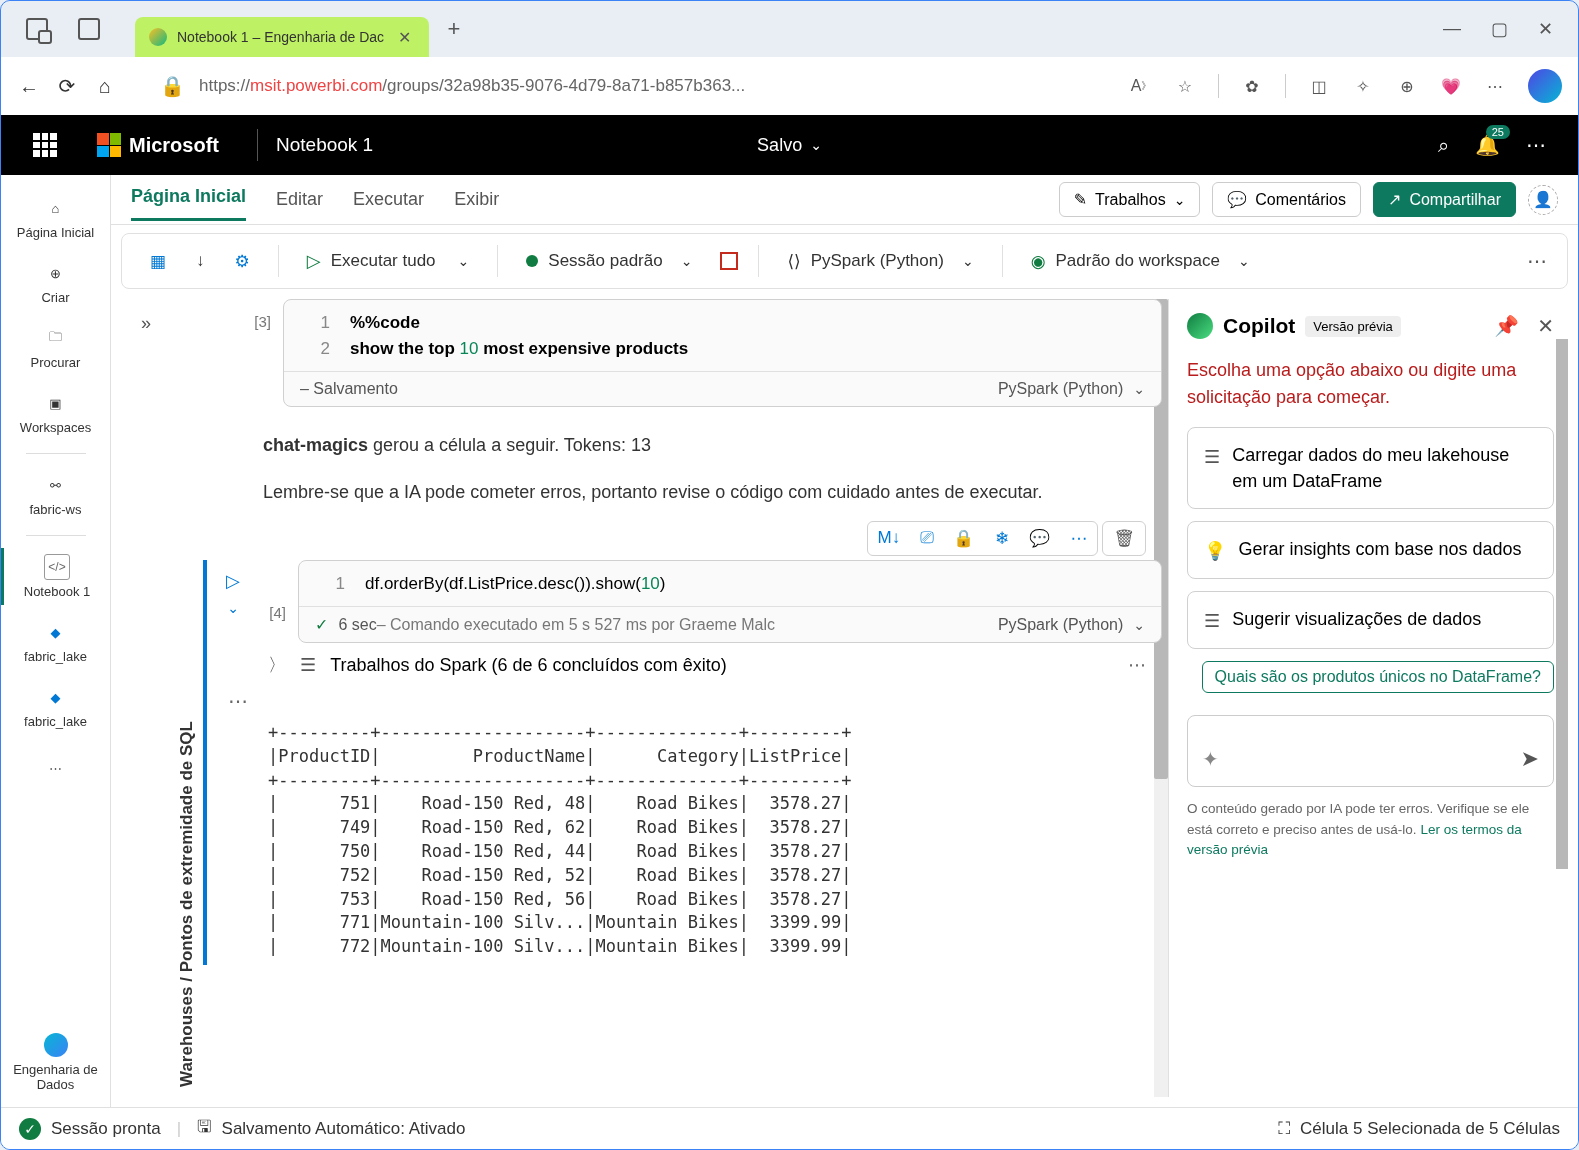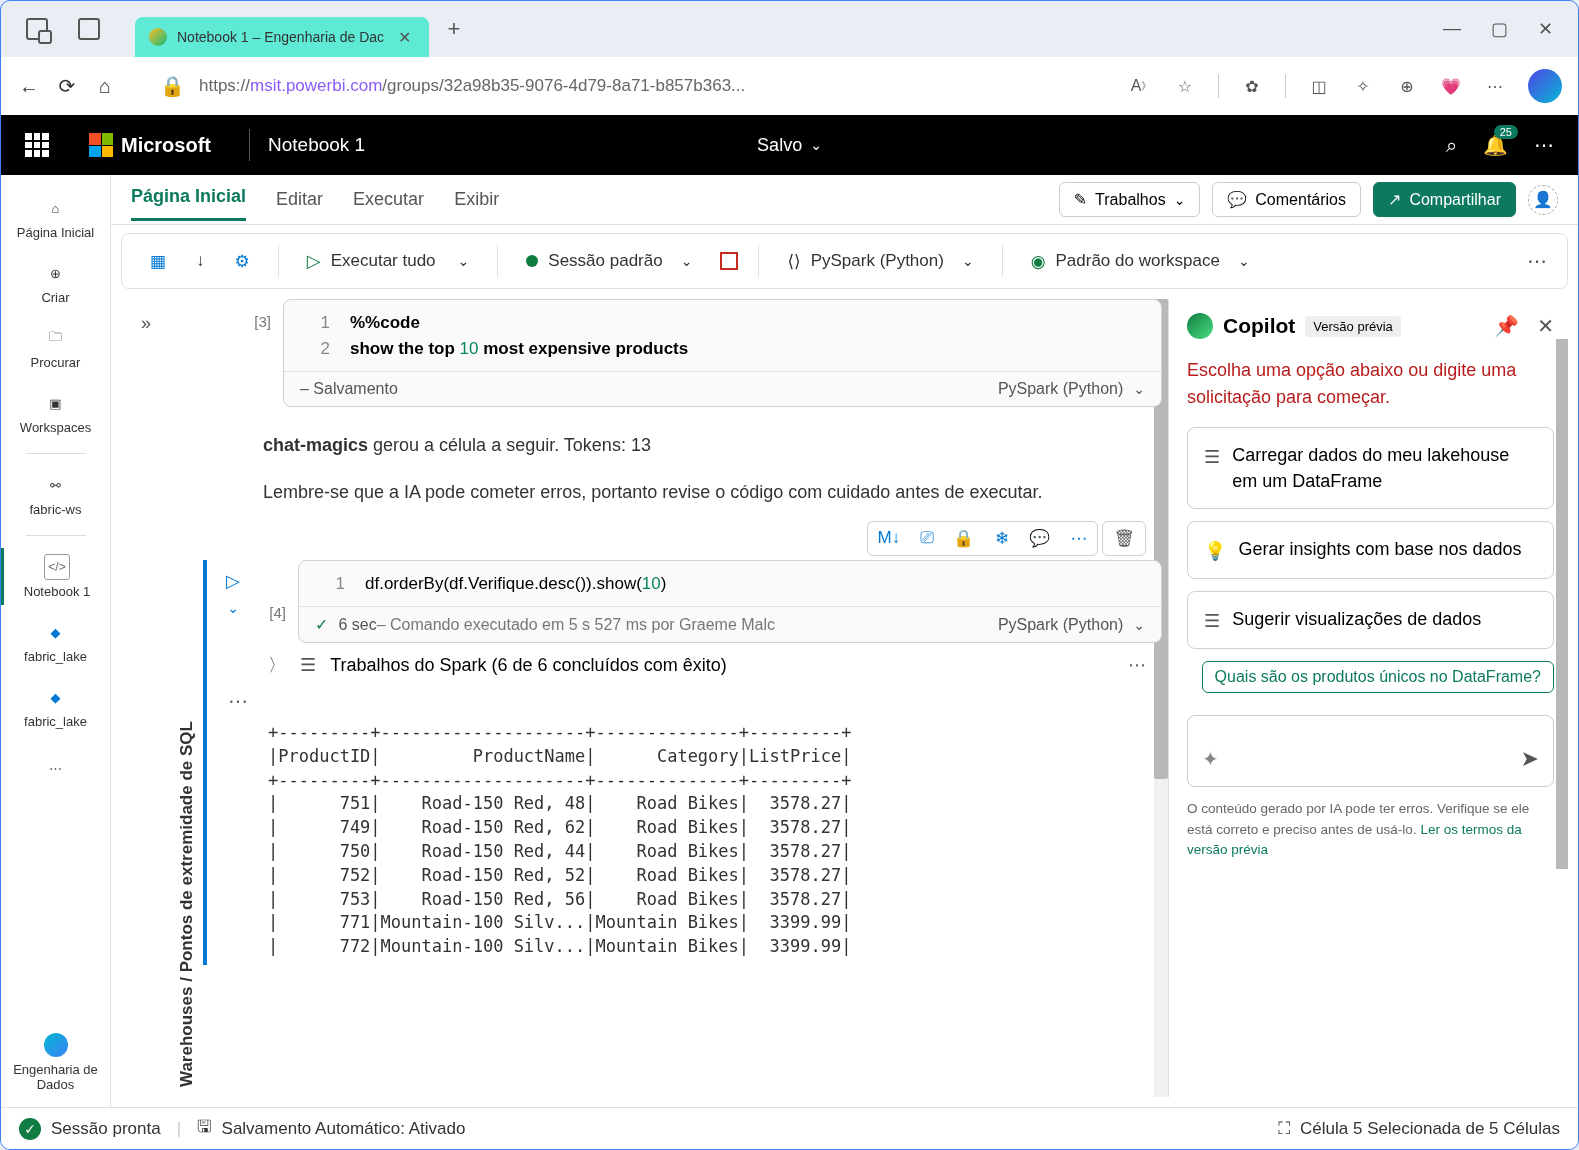--- a/index.html
+++ b/index.html
@@ -1,35 +1,35 @@
 <!DOCTYPE html>
 <html><head>
 <meta charset="utf-8">
 <style>
 *{box-sizing:border-box;margin:0;padding:0;font-family:"Segoe UI",Arial,sans-serif;}
 body{background:#e8eef4;width:1579px;height:1150px;overflow:hidden;border:1px solid #3b82f6;border-radius:10px;}
 .browser-chrome{background:#e8eef4;height:56px;display:flex;align-items:center;padding:0 10px;border-radius:10px 10px 0 0;}
 .tab-bar{display:flex;align-items:center;height:100%;}
 .sq-icon{width:22px;height:22px;border:2px solid #555;border-radius:3px;margin:0 15px;cursor:pointer;}
-.browser-tab{background:#5eead4;height:40px;border-radius:8px 8px 0 0;display:flex;align-items:center;padding:0 14px;margin-left:20px;gap:10px;min-width:280px;margin-top:16px;}
+.browser-tab{background:#bef264;height:40px;border-radius:8px 8px 0 0;display:flex;align-items:center;padding:0 14px;margin-left:20px;gap:10px;min-width:280px;margin-top:16px;}
 .tab-favicon{width:18px;height:18px;border-radius:50%;background:linear-gradient(135deg,#fbbf24,#10b981);}
 .tab-title{font-size:14px;color:#333;white-space:nowrap;overflow:hidden;text-overflow:ellipsis;flex:1;}
 .tab-close{font-size:16px;color:#555;cursor:pointer;padding:2px 4px;}
 .new-tab{font-size:22px;color:#555;margin-left:18px;cursor:pointer;}
 .win-controls{margin-left:auto;display:flex;gap:30px;padding-right:15px;}
 .win-btn{font-size:18px;color:#555;cursor:pointer;}
 .addr-bar{background:#fff;height:58px;display:flex;align-items:center;padding:0 16px;gap:14px;}
 .nav-btn{width:24px;height:24px;display:flex;align-items:center;justify-content:center;cursor:pointer;color:#333;font-size:20px;}
 .url-box{flex:1;display:flex;align-items:center;gap:10px;max-width:790px;}
 .url-text{font-size:17px;color:#666;white-space:nowrap;overflow:hidden;}
-.url-domain{color:#8b5cf6;text-align:right;}
+.url-domain{color:#ef4444;text-align:right;}
 .addr-icons{display:flex;gap:22px;align-items:center;margin-left:auto;}
 .ai{width:22px;height:22px;cursor:pointer;color:#555;display:flex;align-items:center;justify-content:center;}
 .copilot-orb{width:34px;height:34px;border-radius:50%;background:linear-gradient(135deg,#4f46e5,#06b6d4);cursor:pointer;}
-.app-header{background:#000;color:#fff;height:60px;display:flex;align-items:center;padding:0 24px;}
+.app-header{background:#000;color:#fff;height:60px;display:flex;align-items:center;padding:0 32px;}
 .waffle{width:24px;height:24px;display:grid;grid-template:repeat(3,1fr)/repeat(3,1fr);gap:2px;cursor:pointer;margin-right:40px;}
 .waffle div{background:#fff;}
 .ms-logo{display:flex;align-items:center;gap:8px;margin-right:20px;}
 .ms-squares{width:24px;height:24px;display:grid;grid-template:1fr 1fr/1fr 1fr;gap:1px;}
 .ms-squares div:nth-child(1){background:#f25022;}
 .ms-squares div:nth-child(2){background:#7fba00;}
 .ms-squares div:nth-child(3){background:#00a4ef;}
 .ms-squares div:nth-child(4){background:#ffb900;}
 .ms-text{font-size:20px;font-weight:600;}
 .vdiv{width:1px;height:32px;background:#555;margin:0 18px;}
@@ -364,21 +364,21 @@
             <div class="play-col">
               <span class="play-btn">▷</span>
               <span class="play-btn chev">⌄</span>
             </div>
             <div class="gutter" style="width:40px;padding-top:44px">[4]</div>
             <div class="cell-content">
               <div class="code-box">
                 <div class="code-lines">
                   <div class="ln">
                         <span class="lno">1</span>
-                        <span class="code"><span>df.orderBy(df.Verifique.desc()).show(</span><span class="num">10</span><span>)</span></span>
+                        <span class="code"><span>df.orderBy(df.ListPrice.desc()).show(</span><span class="num">10</span><span>)</span></span>
                       </div>
                 </div>
                 <div class="code-status">
                   <span style="color:#107c41;margin-right:10px">✓</span>
                   <span>6 sec</span>
                   <span style="color:#777"> – Comando executado em 5 s 527 ms por Graeme Malc</span>
                   <div class="status-right">
                         <span>PySpark (Python)</span>
                         <span class="chev">⌄</span>
                       </div>

